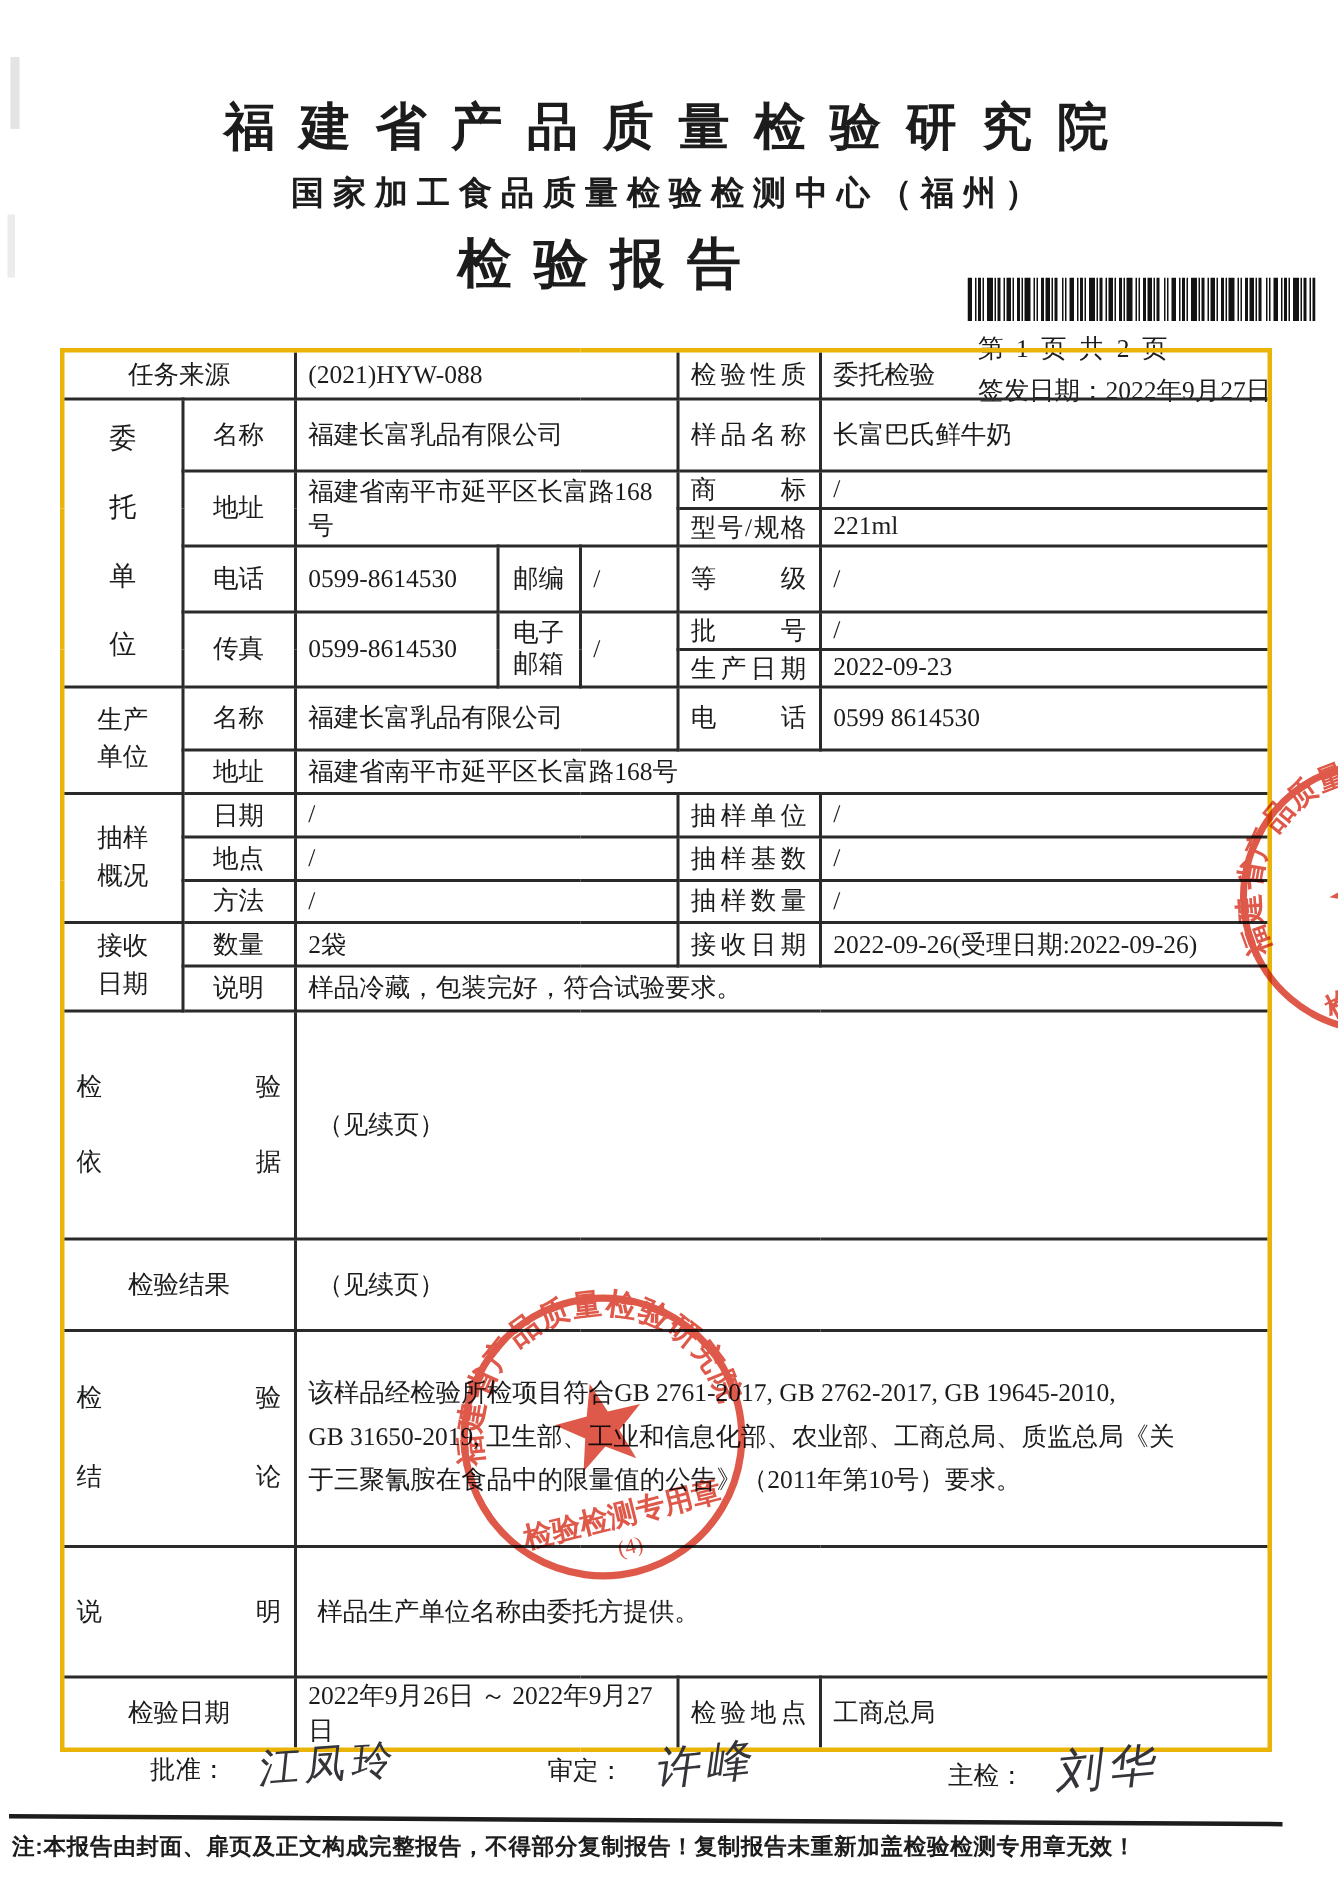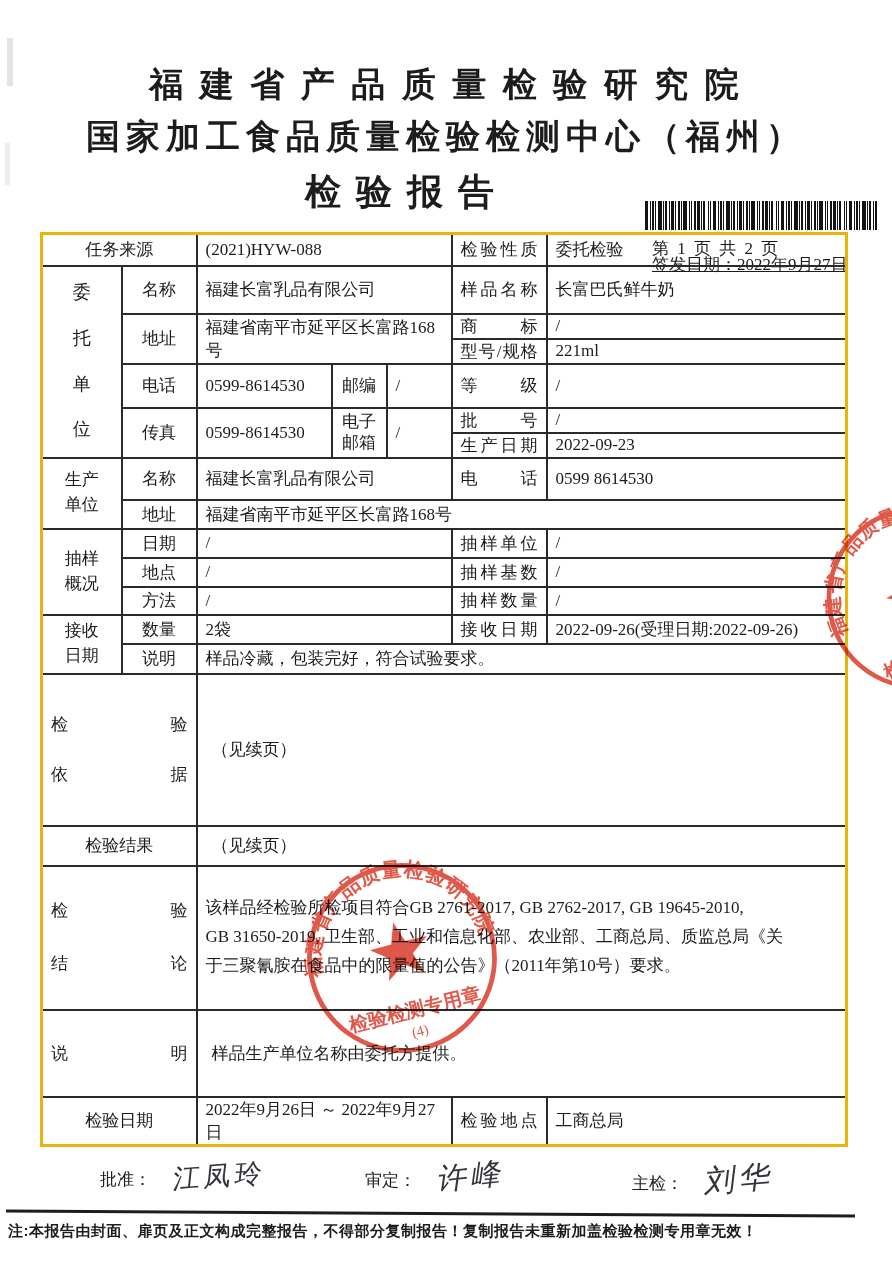--- a/index.html
+++ b/index.html
@@ -5,27 +5,27 @@
   html,body{margin:0;padding:0;background:#fff;}
   .page{position:relative;width:892px;height:1261px;background:#fff;overflow:hidden;
         font-family:"Liberation Serif","DejaVu Serif",serif;color:#1c1c1c;}
   
   .edge-mark1{position:absolute;left:7px;top:38px;width:6px;height:48px;background:#e4e4e4;}
   .edge-mark2{position:absolute;left:5px;top:143px;width:5px;height:42px;background:#ececec;}
 
   
   .hdr{position:relative;text-align:center;}
   .t1{margin-top:62px;font-size:34px;font-weight:bold;letter-spacing:4px;white-space:nowrap;}
-  .t2{margin-top:6px;font-size:34px;font-weight:bold;letter-spacing:6px;
+  .t2{margin-top:6px;font-size:22px;font-weight:bold;letter-spacing:6px;
       font-family:"Liberation Sans","DejaVu Sans",sans-serif;white-space:nowrap;}
   .t3{margin-top:8px;margin-left:-90px;font-size:36px;font-weight:bold;letter-spacing:3px;white-space:nowrap;}
   .meta{position:relative;height:92px;margin-top:24px;}
   .barcode{position:absolute;left:645px;top:-40px;width:232px;height:29px;}
   .pageinfo{position:absolute;left:652px;top:-4px;font-size:17px;letter-spacing:2px;}
-  .issuedate{position:absolute;left:652px;top:12px;font-size:17px;text-decoration:underline;}
+  .issuedate{position:absolute;left:652px;top:24px;font-size:17px;}
   .reportno{position:absolute;left:42px;top:14px;font-size:17px;}
 
   
   table.rpt{position:absolute;left:40px;top:232px;width:805px;border-collapse:collapse;
             table-layout:fixed;border:3px solid #eab308;}
   table.rpt td{border:2px solid #2a2a2a;font-size:17px;vertical-align:middle;
                padding:0 8px;overflow:hidden;}
   td.lab{text-align:center;padding:0 4px;}
   td.flab{text-align:justify;text-align-last:justify;padding:0 12px;}
   td.val{text-align:left;}
@@ -35,21 +35,21 @@
            padding:0 22px;line-height:3.1;font-size:18px;}
   td.wide-lab{text-align:justify;text-align-last:justify;padding:0 24px;font-size:18px;}
   .vert1{display:inline-block;width:1.15em;word-break:break-all;line-height:2.55;
          text-align:center;font-size:18px;}
   .grid2{display:inline-block;width:2.3em;word-break:break-all;line-height:1.45;
          text-align:center;font-size:17px;}
   td.pre{white-space:pre-line;line-height:1.2;margin-top:40px;}
   td.conc{white-space:pre-line;line-height:1.7;padding:0 12px;}
   
   .h32{height:32px}.h48{height:48px}.h24{height:24px}.h44{height:44px}.h42{height:42px}
-  .h29{height:29px}.h28{height:28px}.h30{height:30px}.h152{height:152px}.h46{height:40px}
+  .h29{height:29px}.h28{height:28px}.h30{height:30px}.h152{height:152px}.h46{height:61px}
   .h144{height:144px}.h87{height:87px}.h43{height:43px}
 
   
   .stamp{position:absolute;mix-blend-mode:multiply;opacity:.92;pointer-events:none;}
   .stamp-main{left:296px;top:852px;width:212px;height:212px;transform:rotate(-14deg);}
   .stamp-side{right:-128px;top:496px;width:204px;height:204px;transform:rotate(-28deg);}
 
   
   .sigrow{position:absolute;left:0;top:1148px;width:892px;height:60px;}
   .sig{position:absolute;font-size:17px;}

